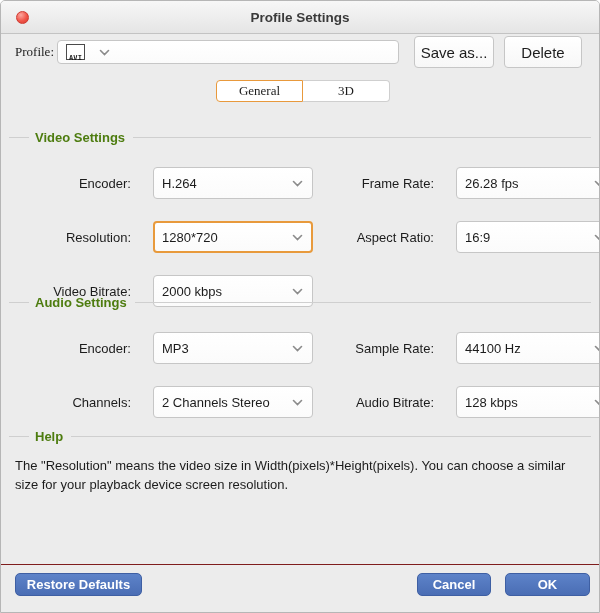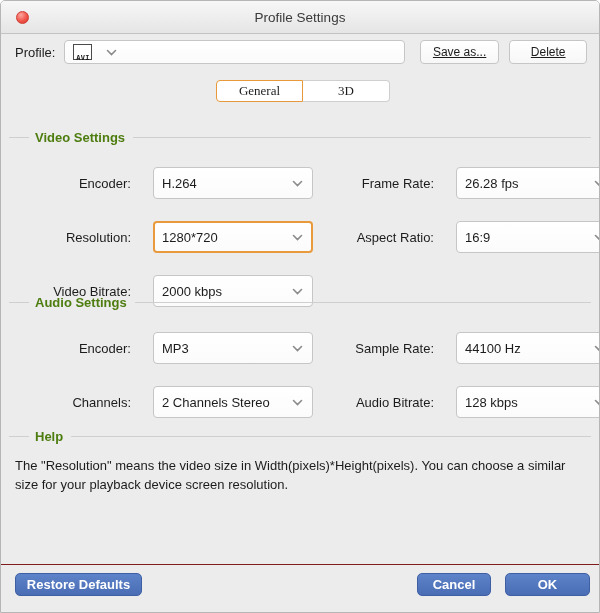--- a/index.html
+++ b/index.html
@@ -12,57 +12,56 @@
     border-radius:5px 5px 0 0; overflow:hidden;
   }
 
   
   .titlebar {
     position:absolute; top:0; left:0; right:0; height:33px;
     background:linear-gradient(#f7f7f7,#e5e5e5);
     border-bottom:1px solid #c3c3c3;
     display:flex; align-items:center; justify-content:center;
   }
-  .titlebar-title { font-weight:400; color:#3a3a3a; font-size:13.5px; }
+  .titlebar-title { font-weight:700; color:#3a3a3a; font-size:13.5px; }
   .close-btn {
     position:absolute; left:15px; top:10px; width:13px; height:13px;
     border-radius:50%;
     background:radial-gradient(circle at 35% 28%, #fca79f 0%, #f0564a 55%, #d93a2e 100%);
     border:1px solid #ce3a31; cursor:pointer;
   }
 
   
   .profile-row {
     position:absolute; top:39px; left:14px; right:12px; height:24px;
     display:flex; align-items:center;
   }
-  .profile-label { margin-right:9px; }
+  .profile-label { margin-right:3px;font-family:Liberation Serif, serif; }
   .dropdown {
     height:24px; background:linear-gradient(#ffffff,#fbfbfb);
     border:1px solid #c6c6c6; border-radius:4px;
     display:flex; align-items:center; padding:0 9px 0 8px; cursor:pointer;
   }
   .dropdown .dd-value { flex:1; white-space:nowrap; overflow:hidden; }
   .dropdown .chevron { margin-left:8px; display:flex; align-items:center; }
   .dropdown.highlight { border:2px solid #e89a3c; padding:0 8px 0 7px; }
   .profile-dropdown { width:342px; }
 
   .avi-icon { width:19px; height:16px; border:1px solid #4a4a4a; background:#fff;
     display:flex; flex-direction:column; margin-right:6px; flex:none;gap:10px; }
   .avi-band { height:4px; background:repeating-linear-gradient(to right,#2d2d2d 0 1.5px,#ffffff 1.5px 3px,#2d2d2d 3px 4.5px); background-color:#2d2d2d; }
   .avi-mid { flex:1; display:flex; align-items:center; justify-content:center;
     font-size:7px; font-weight:bold; color:#1a1a1a; letter-spacing:0.2px;
     font-family:"DejaVu Sans Mono",monospace; line-height:1; }
 
   .small-btn {
-    height:24px; background:linear-gradient(#ffffff,#f7f7f7);
+    height:32px; background:linear-gradient(#ffffff,#f7f7f7);
     border:1px solid #c6c6c6; border-radius:4px;
-    font-size:12px; color:#1c1c1c; cursor:pointer;
+    font-size:15px; color:#1c1c1c; cursor:pointer;
     font-family:inherit;
-    text-decoration:underline;
   }
   .saveas-btn { width:80px; margin-left:15px; }
   .delete-btn { width:78px; margin-left:10px; }
 
   
   .tabs { position:absolute; top:79px; left:215px; display:flex; height:22px; }
   .tab {
     width:87px; display:flex; align-items:center; justify-content:center;
     background:#ffffff; border:1px solid #cfcfcf; cursor:pointer; color:#1c1c1c;font-family:Liberation Serif, serif;
   }

